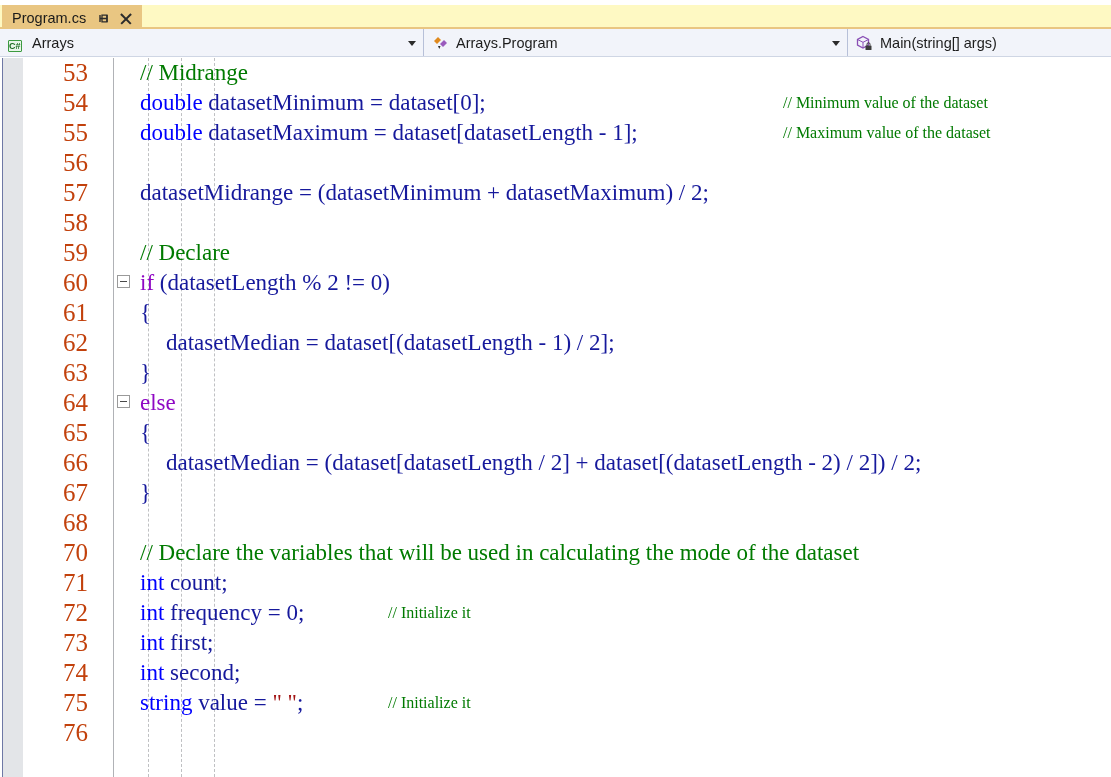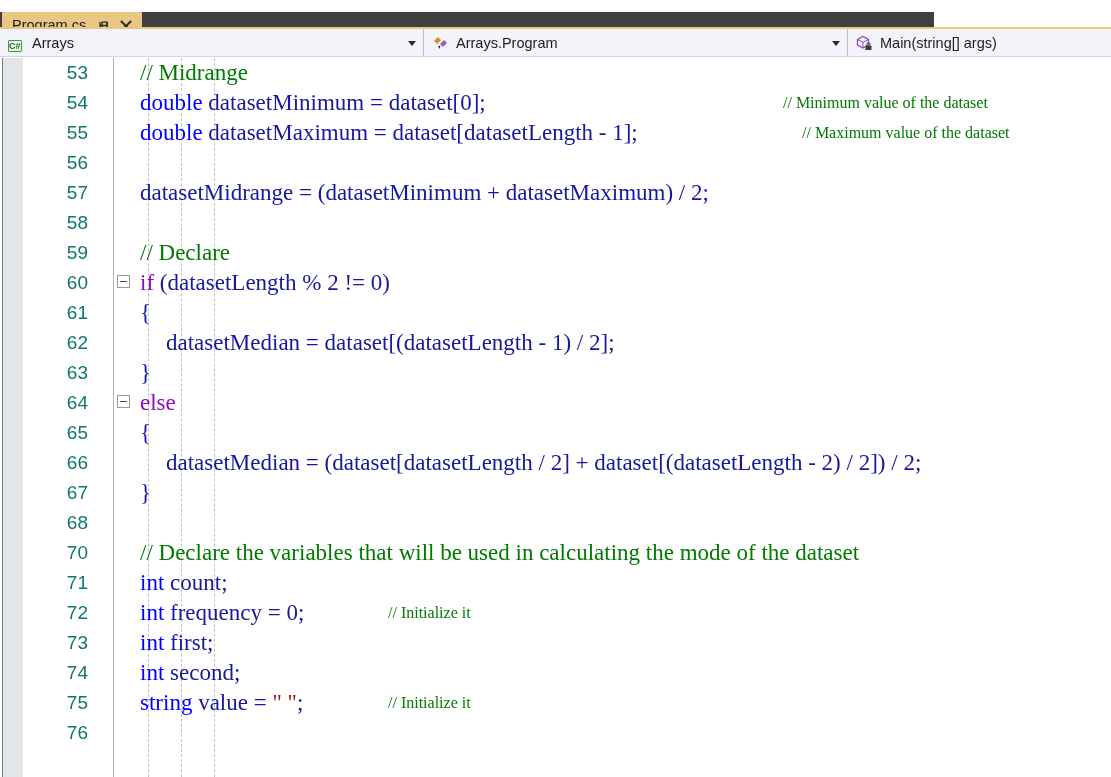--- a/index.html
+++ b/index.html
@@ -11,23 +11,23 @@
     width: 1111px;
     height: 777px;
     overflow: hidden;
     font-family: "Liberation Sans", sans-serif;
     -webkit-font-smoothing: antialiased;
   }
 
   
   #tabstrip {
     position: absolute;
-    left: 0; top: 12px;
-    width: 934px; height: 27px;
-    background: #404040;
+    left: 0; top: 5px;
+    width: 1111px; height: 27px;
+    background: #fef9c3;
   }
   #tab-program {
     position: absolute;
     left: 2px; top: 0px;
     height: 27px;
     background: #e9c682;
     display: flex;
     align-items: center;
     padding: 0 9px 0 10px;
     box-sizing: border-box;
@@ -174,24 +174,24 @@
   .code-row {
     position: relative;
     height: 30px;
     white-space: nowrap;
   }
   .linenum {
     position: absolute;
     left: 0;
     width: 88px;
     text-align: right;
-    font-family: Liberation Sans, sans-serif;
-    font-size: 19px;
+    font-family: Liberation Serif, serif;
+    font-size: 25px;
     line-height: 30px;
-    color: #0f766e;
+    color: #c2410c;
     user-select: none;
   }
   .codetext {
     position: absolute;
     left: 140px;
     font-family: "Liberation Serif", serif;
     font-size: 23px;
     line-height: 30px;
     color: #16199c;
     white-space: pre;
@@ -295,21 +295,21 @@
         <span class="codetext" style="left: 140px;"><span class="cm">// Midrange</span></span>
       </div>
       <div class="code-row">
         <span class="linenum">54</span>
         <span class="codetext" style="left: 140px;"><span class="kw">double</span><span class="pl"> datasetMinimum = dataset[0];</span></span>
         <span class="trailing-comment" style="left: 783px;">// Minimum value of the dataset</span>
       </div>
       <div class="code-row">
         <span class="linenum">55</span>
         <span class="codetext" style="left: 140px;"><span class="kw">double</span><span class="pl"> datasetMaximum = dataset[datasetLength - 1];</span></span>
-        <span class="trailing-comment" style="left: 783px; margin-left: 19px;">// Maximum value of the dataset</span>
+        <span class="trailing-comment" style="left: 783px;">// Maximum value of the dataset</span>
       </div>
       <div class="code-row">
         <span class="linenum">56</span>
         <span class="codetext" style="left: 140px;"></span>
       </div>
       <div class="code-row">
         <span class="linenum">57</span>
         <span class="codetext" style="left: 140px;"><span class="pl">datasetMidrange = (datasetMinimum + datasetMaximum) / 2;</span></span>
       </div>
       <div class="code-row">

